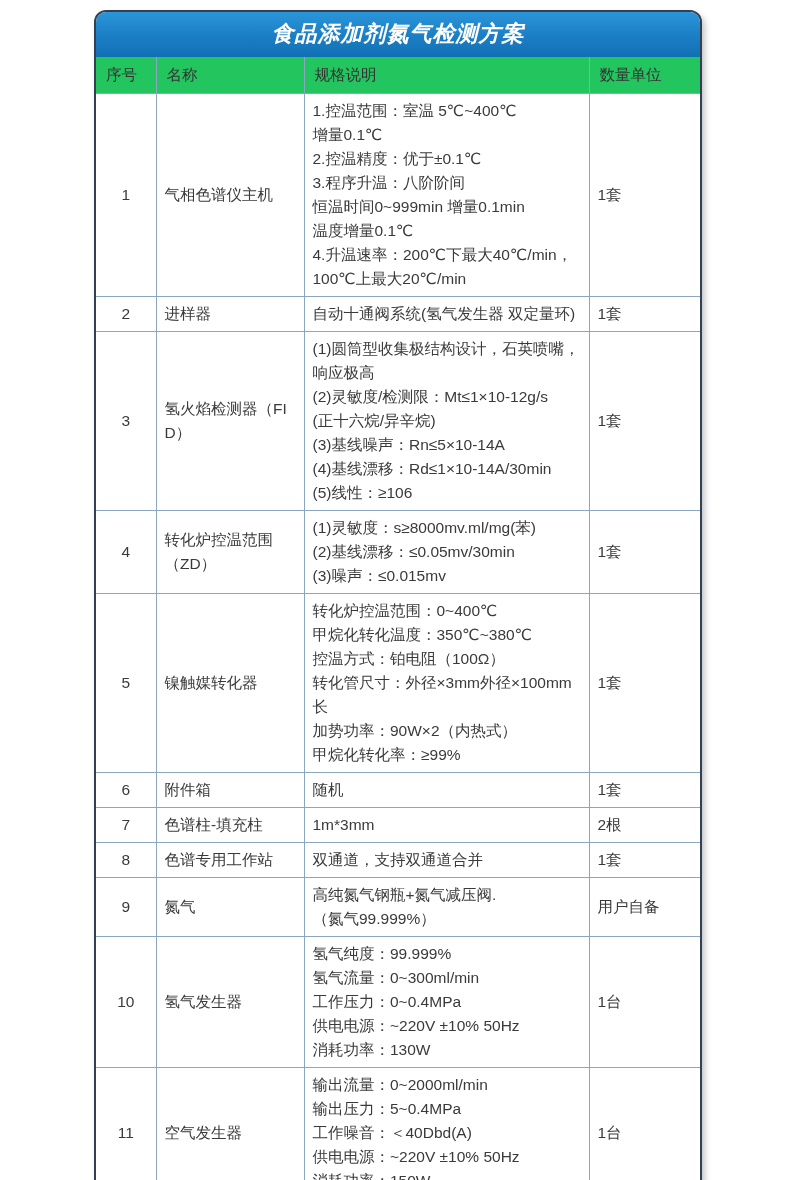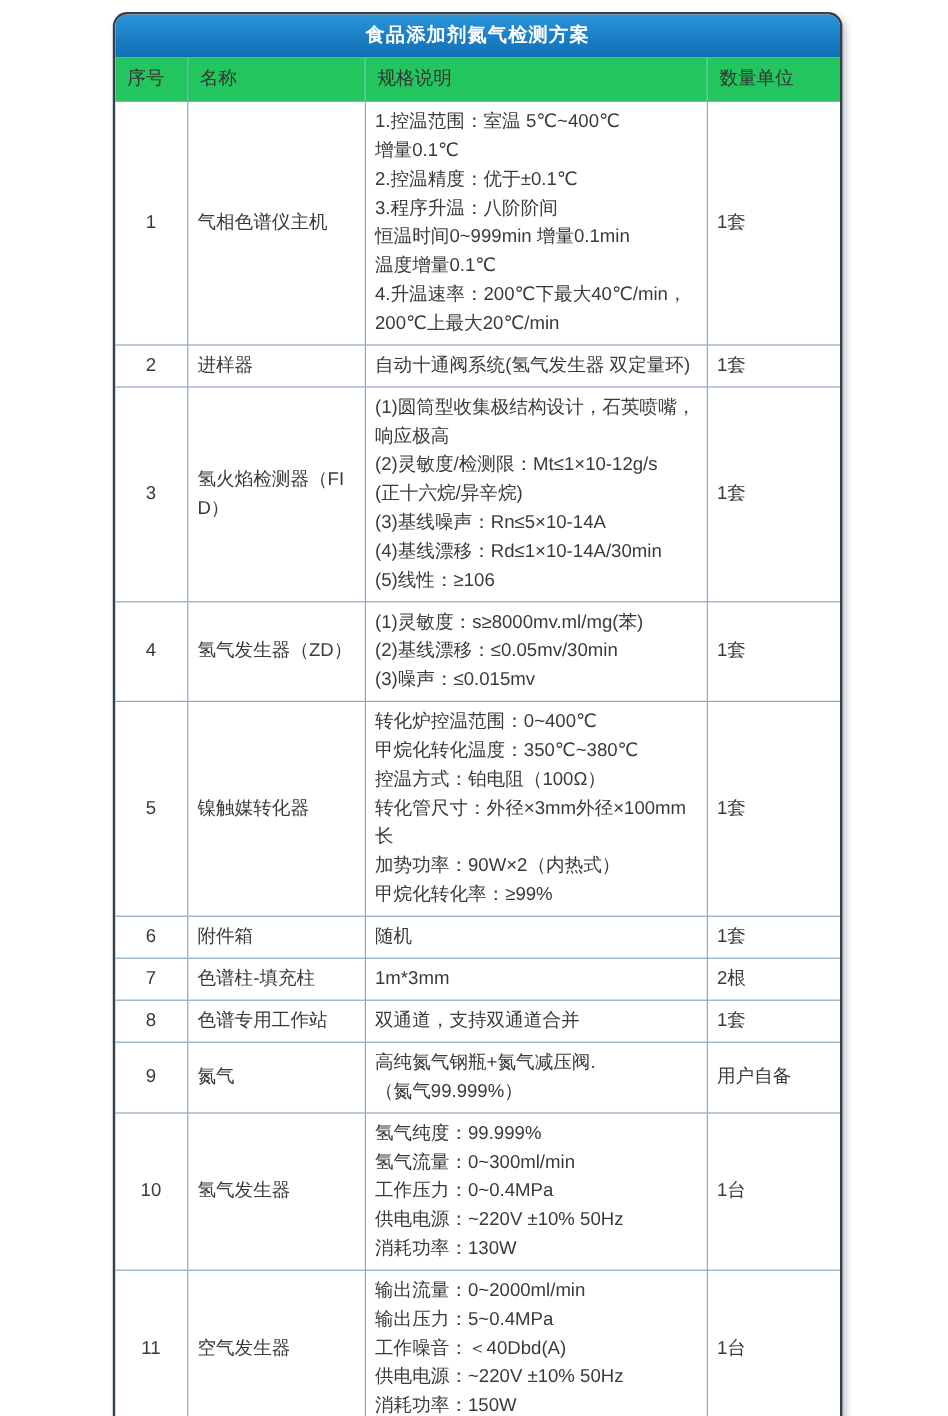--- a/index.html
+++ b/index.html
@@ -23,25 +23,26 @@
     width: 604px;
     border: 2px solid #33404f;
     border-radius: 12px;
     overflow: hidden;
     box-shadow: 3px 4px 6px rgba(80, 90, 100, 0.35);
     background: #ffffff;
   }
   .title-bar {
     background: linear-gradient(180deg, #2b95d9 0%, #1b7ec4 55%, #1170b4 100%);
     color: #ffffff;
-    font-size: 16px;
+    font-size: 22px;
     font-weight: bold;
     text-align: center;
     letter-spacing: 1px;
     padding: 7px 0 8px 0;
+    font-style: italic;
   }
   table.spec {
     border-collapse: collapse;
     width: 100%;
     table-layout: fixed;
   }
   table.spec th, table.spec td {
     border: 1px solid #8ba6c0;
     font-size: 15.5px;
     line-height: 24px;
@@ -96,21 +97,21 @@
             <td class="c-no">1</td>
             <td class="c-name">气相色谱仪主机</td>
             <td class="c-spec">
               <div>1.控温范围：室温 5℃~400℃</div>
               <div>增量0.1℃</div>
               <div>2.控温精度：优于±0.1℃</div>
               <div>3.程序升温：八阶阶间</div>
               <div>恒温时间0~999min 增量0.1min</div>
               <div>温度增量0.1℃</div>
               <div>4.升温速率：200℃下最大40℃/min，</div>
-              <div>200℃上最大20℃/min</div>
+              <div>100℃上最大20℃/min</div>
             </td>
             <td class="c-qty">1套</td>
           </tr>
           <tr>
             <td class="c-no">2</td>
             <td class="c-name">进样器</td>
             <td class="c-spec">
               <div>自动十通阀系统(氢气发生器 双定量环)</div>
             </td>
             <td class="c-qty">1套</td>
@@ -124,21 +125,21 @@
               <div>(2)灵敏度/检测限：Mt≤1×10-12g/s</div>
               <div>(正十六烷/异辛烷)</div>
               <div>(3)基线噪声：Rn≤5×10-14A</div>
               <div>(4)基线漂移：Rd≤1×10-14A/30min</div>
               <div>(5)线性：≥106</div>
             </td>
             <td class="c-qty">1套</td>
           </tr>
           <tr>
             <td class="c-no">4</td>
-            <td class="c-name">氢气发生器（ZD）</td>
+            <td class="c-name">转化炉控温范围（ZD）</td>
             <td class="c-spec">
               <div>(1)灵敏度：s≥8000mv.ml/mg(苯)</div>
               <div>(2)基线漂移：≤0.05mv/30min</div>
               <div>(3)噪声：≤0.015mv</div>
             </td>
             <td class="c-qty">1套</td>
           </tr>
           <tr>
             <td class="c-no">5</td>
             <td class="c-name">镍触媒转化器</td>

